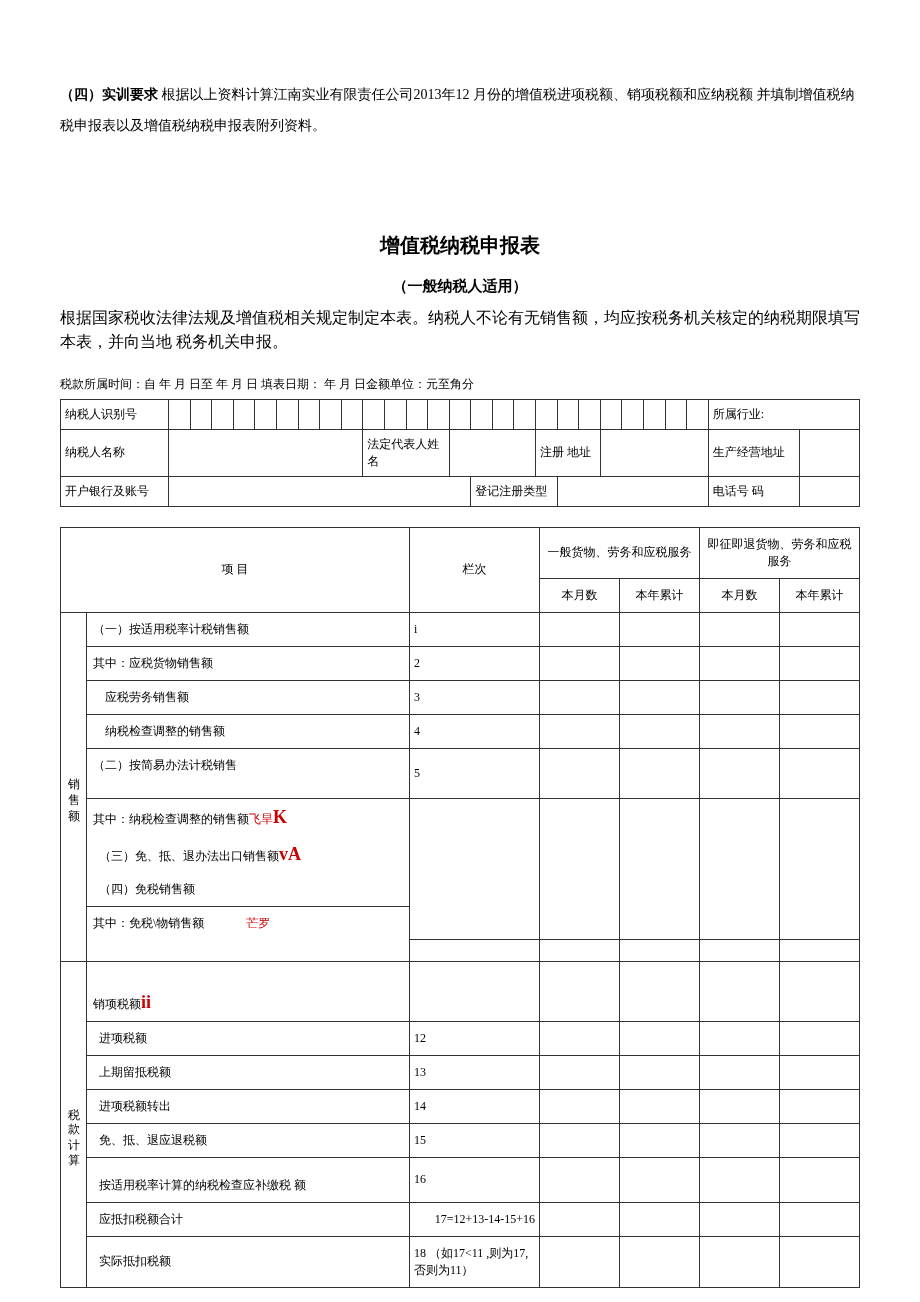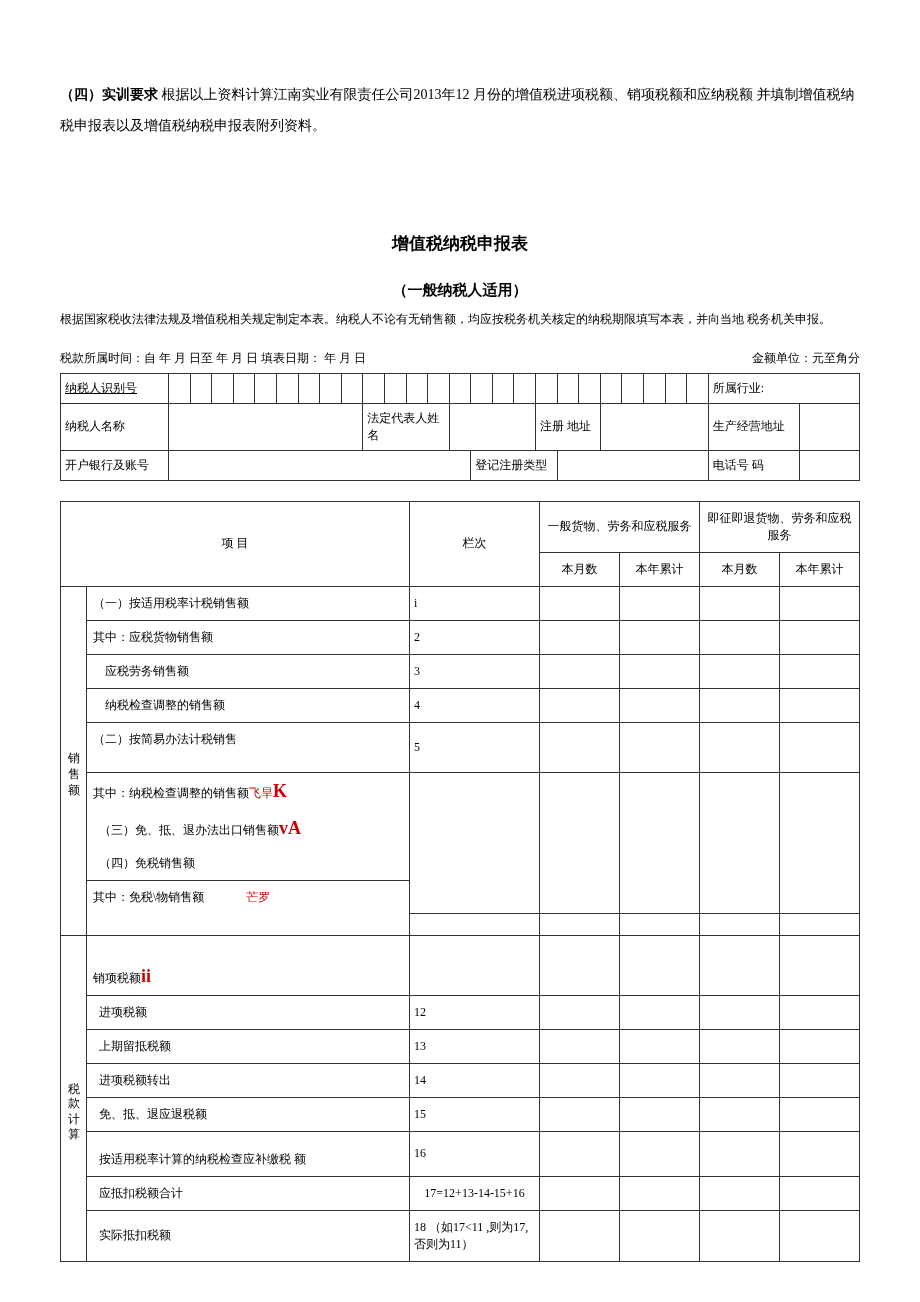--- a/index.html
+++ b/index.html
@@ -6,24 +6,24 @@
     body {
       font-family: "SimSun", "宋体", serif;
       font-size: 13px;
       color: #000;
       background: #fff;
       padding: 80px 60px 40px 60px;
       width: 920px;
     }
     .intro { line-height: 2.2; font-size: 14px; margin-bottom: 90px; }
     .intro .bold { font-weight: bold; }
-    .title { text-align: center; font-size: 17px; font-weight: bold; margin-bottom: 26px; font-family: "SimHei", "黑体", sans-serif; }
+    .title { text-align: center; font-size: 20px; font-weight: bold; margin-bottom: 18px; font-family: "SimHei", "黑体", sans-serif; }
     .subtitle { text-align: center; font-size: 15px; font-weight: bold; margin-bottom: 10px; font-family: Liberation Mono, monospace; }
-    .note { font-size: 12px; margin-bottom: 22px; line-height: 1.5; }
-    .period-row { font-size: 12px; margin-bottom: 6px; display: flex; justify-content: space-between; }
+    .note { font-size: 16px; margin-bottom: 22px; line-height: 1.5; }
+    .period-row { font-size: 12px; margin-bottom: 6px; display: flex; }
     table { border-collapse: collapse; width: 100%; font-size: 12px; }
     td, th { border: 1px solid #333; padding: 6px 4px; vertical-align: middle; text-align: left; font-weight: normal; }
     .info-table td { height: 30px; }
     .info-table .small-cell { width: 20px; padding: 0; }
     .main-table { margin-top: 20px; }
     .main-table th, .main-table td { text-align: center; padding: 8px 4px; }
     .main-table .row-label { text-align: left; padding-left: 6px; }
     .main-table .indent1 { padding-left: 12px; }
     .main-table .indent2 { padding-left: 18px; }
     .vert { text-align: center; width: 26px; writing-mode: vertical-rl; letter-spacing: 6px; }
@@ -47,21 +47,21 @@
 <div class="note">根据国家税收法律法规及增值税相关规定制定本表。纳税人不论有无销售额，均应按税务机关核定的纳税期限填写本表，并向当地 税务机关申报。</div>
 
 <div class="period-row">
   <span>税款所属时间：自 年 月 日至 年 月 日 填表日期：  年 月 日</span>
   <span>金额单位：元至角分</span>
 </div>
 
 <table class="info-table">
   <tbody>
       <tr>
-    <td style="width:100px;text-decoration:underline;">纳税人识别号</td>
+    <td style="width:100px;">纳税人识别号</td>
     <td class="small-cell"></td>
     <td class="small-cell"></td>
     <td class="small-cell"></td>
     <td class="small-cell"></td>
     <td class="small-cell"></td>
     <td class="small-cell"></td>
     <td class="small-cell"></td>
     <td class="small-cell"></td>
     <td class="small-cell"></td>
     <td class="small-cell"></td>
@@ -243,21 +243,21 @@
   <tr>
     <td class="row-label indent1" style="height:45px;vertical-align:bottom;">按适用税率计算的纳税检查应补缴税  额</td>
     <td style="text-align:left;">16</td>
     <td></td>
         <td></td>
         <td></td>
         <td></td>
   </tr>
   <tr>
     <td class="row-label indent1">应抵扣税额合计</td>
-    <td style="text-align:center;">17=12+13-14-15+16</td>
+    <td style="text-align:right;">17=12+13-14-15+16</td>
     <td></td>
         <td></td>
         <td></td>
         <td></td>
   </tr>
   <tr>
     <td class="row-label indent1">实际抵扣税额</td>
     <td style="text-align:left;">18 （如17&lt;11 ,则为17,否则为11）</td>
     <td></td>
         <td></td>

